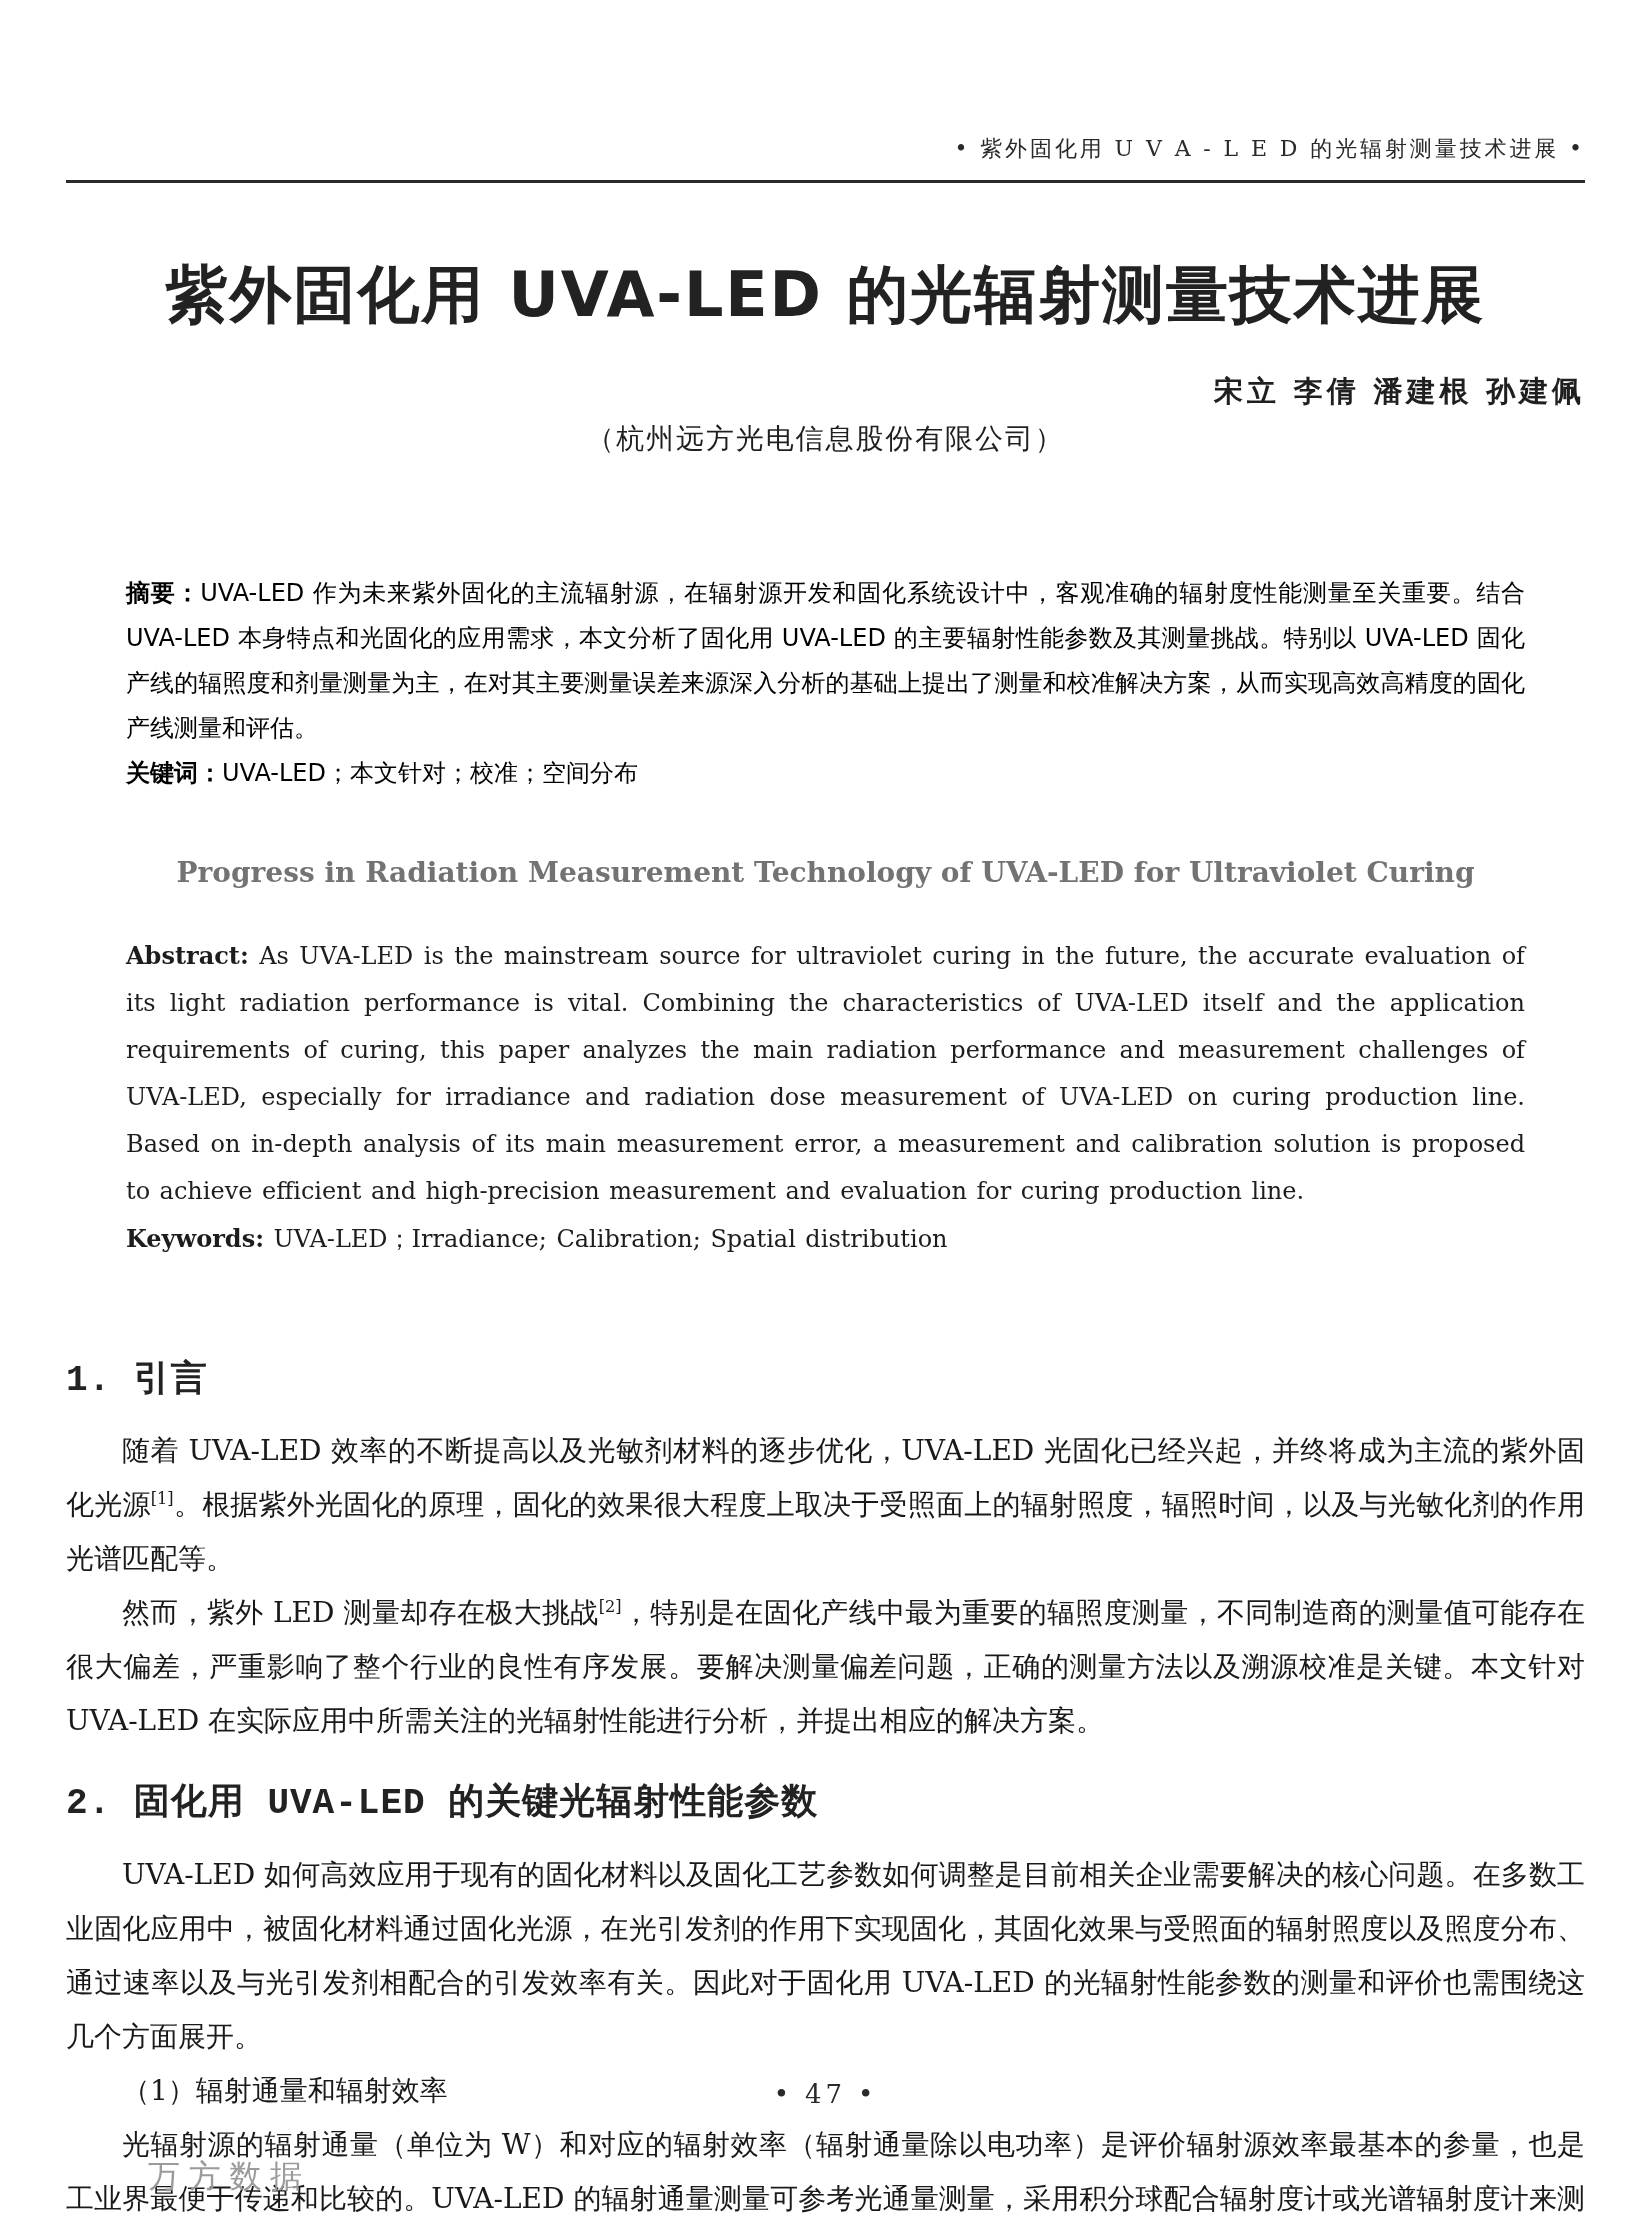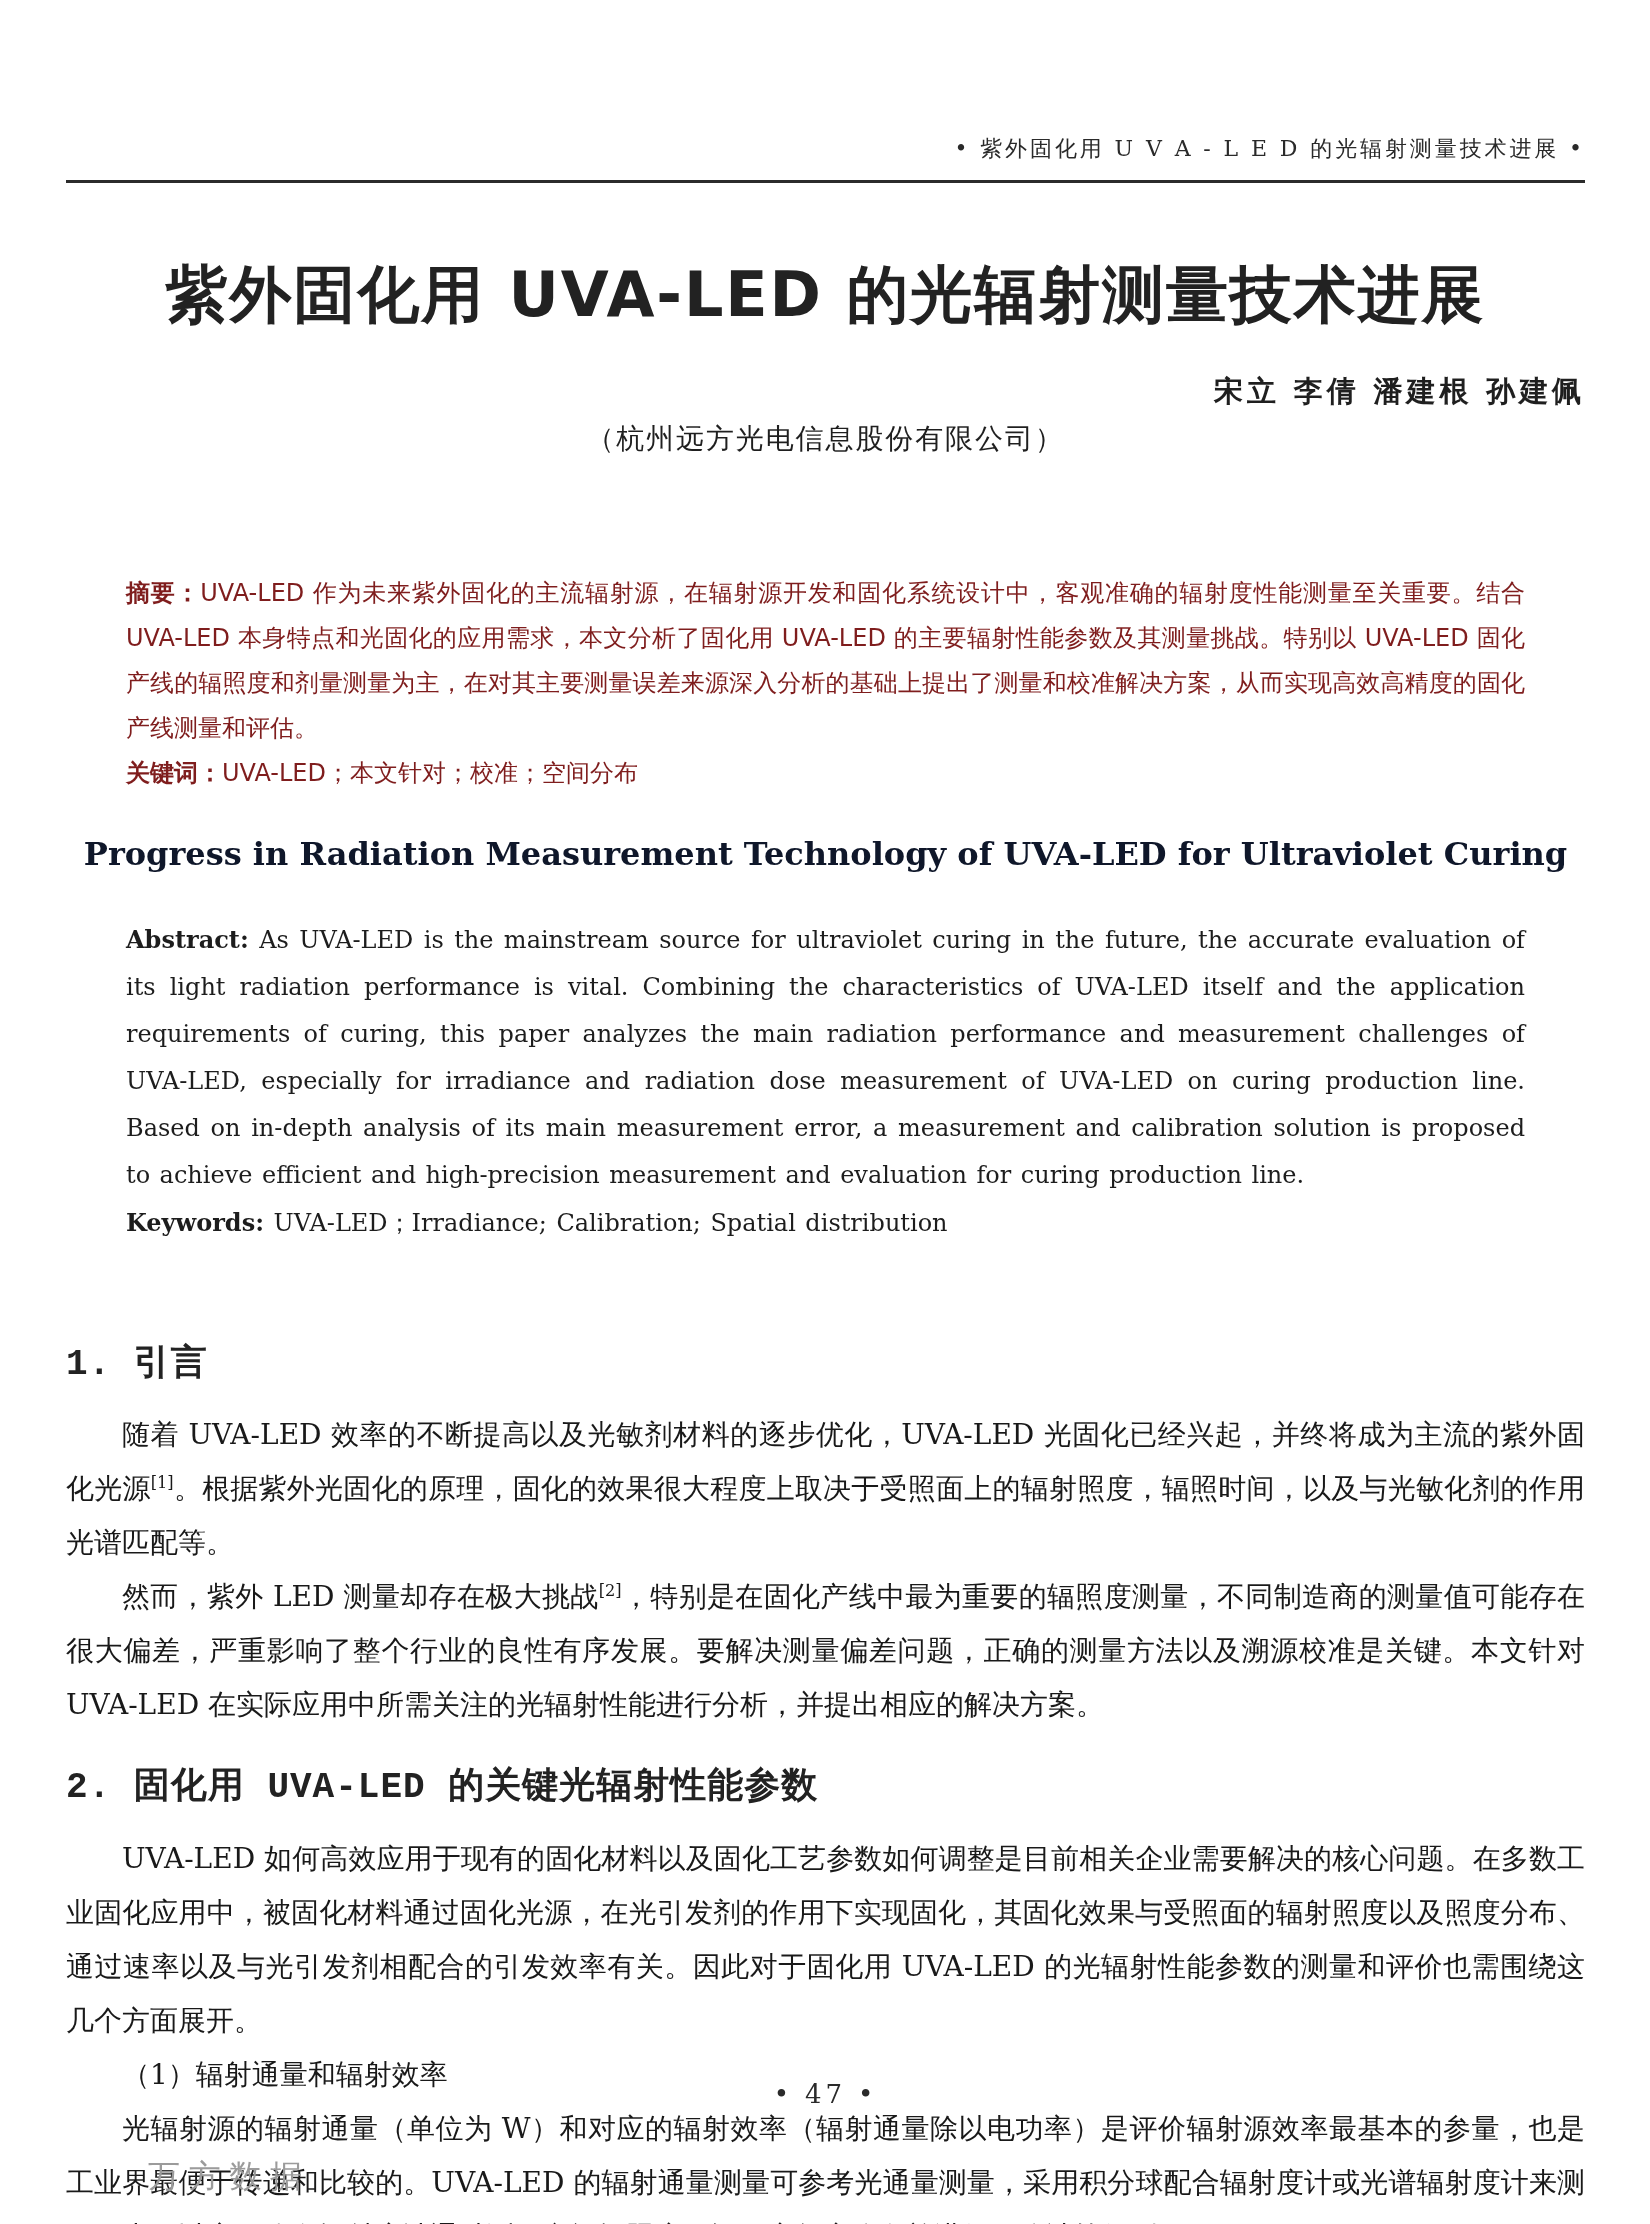--- a/index.html
+++ b/index.html
@@ -48,31 +48,31 @@
     text-align:center;
     font-size:28px;
     letter-spacing:1.9px;
   }
   .abstract-cn {
     margin:113px 60px 0 60px;
     font-family:"DejaVu Sans", sans-serif;
     font-size:24px;
     line-height:45px;
     text-align:justify;
-    color:#7f1d1d;
+    color:#000000;
   }
   .abstract-cn p, .abstract-en p { text-align:justify; }
   .lbl { font-weight:bold; }
   .title-en {
-    margin-top:39px;
+    margin-top:60px;
     text-align:center;
     font-family:"DejaVu Serif", serif;
     font-weight:bold;
-    font-size:32px;
-    color:#0f172a;
+    font-size:28px;
+    color:#737373;
   }
   .abstract-en {
     margin:43px 60px 0 60px;
     font-family:"DejaVu Serif", serif;
     font-size:24px;
     line-height:47px;
     word-spacing:1.9px;
     color:#1d1d1d;
   }
   .sec-heading {

